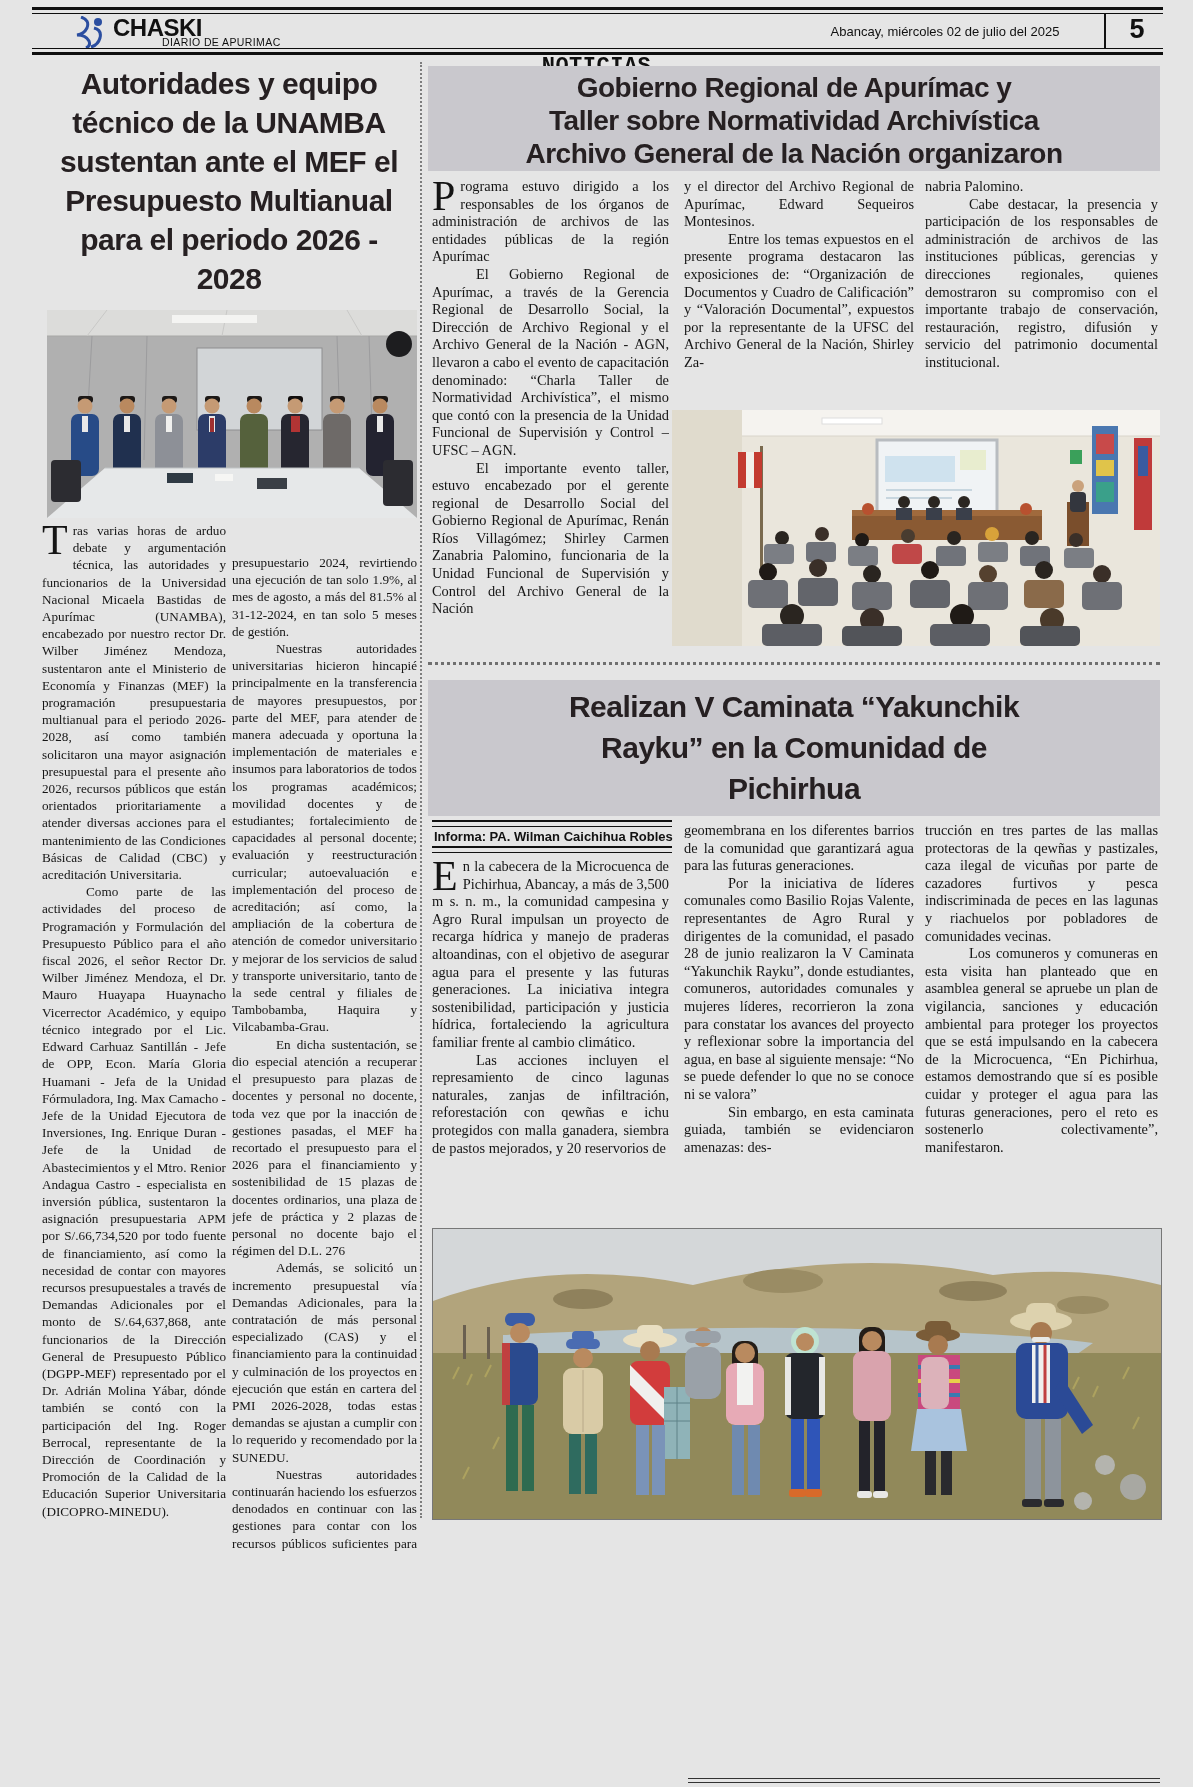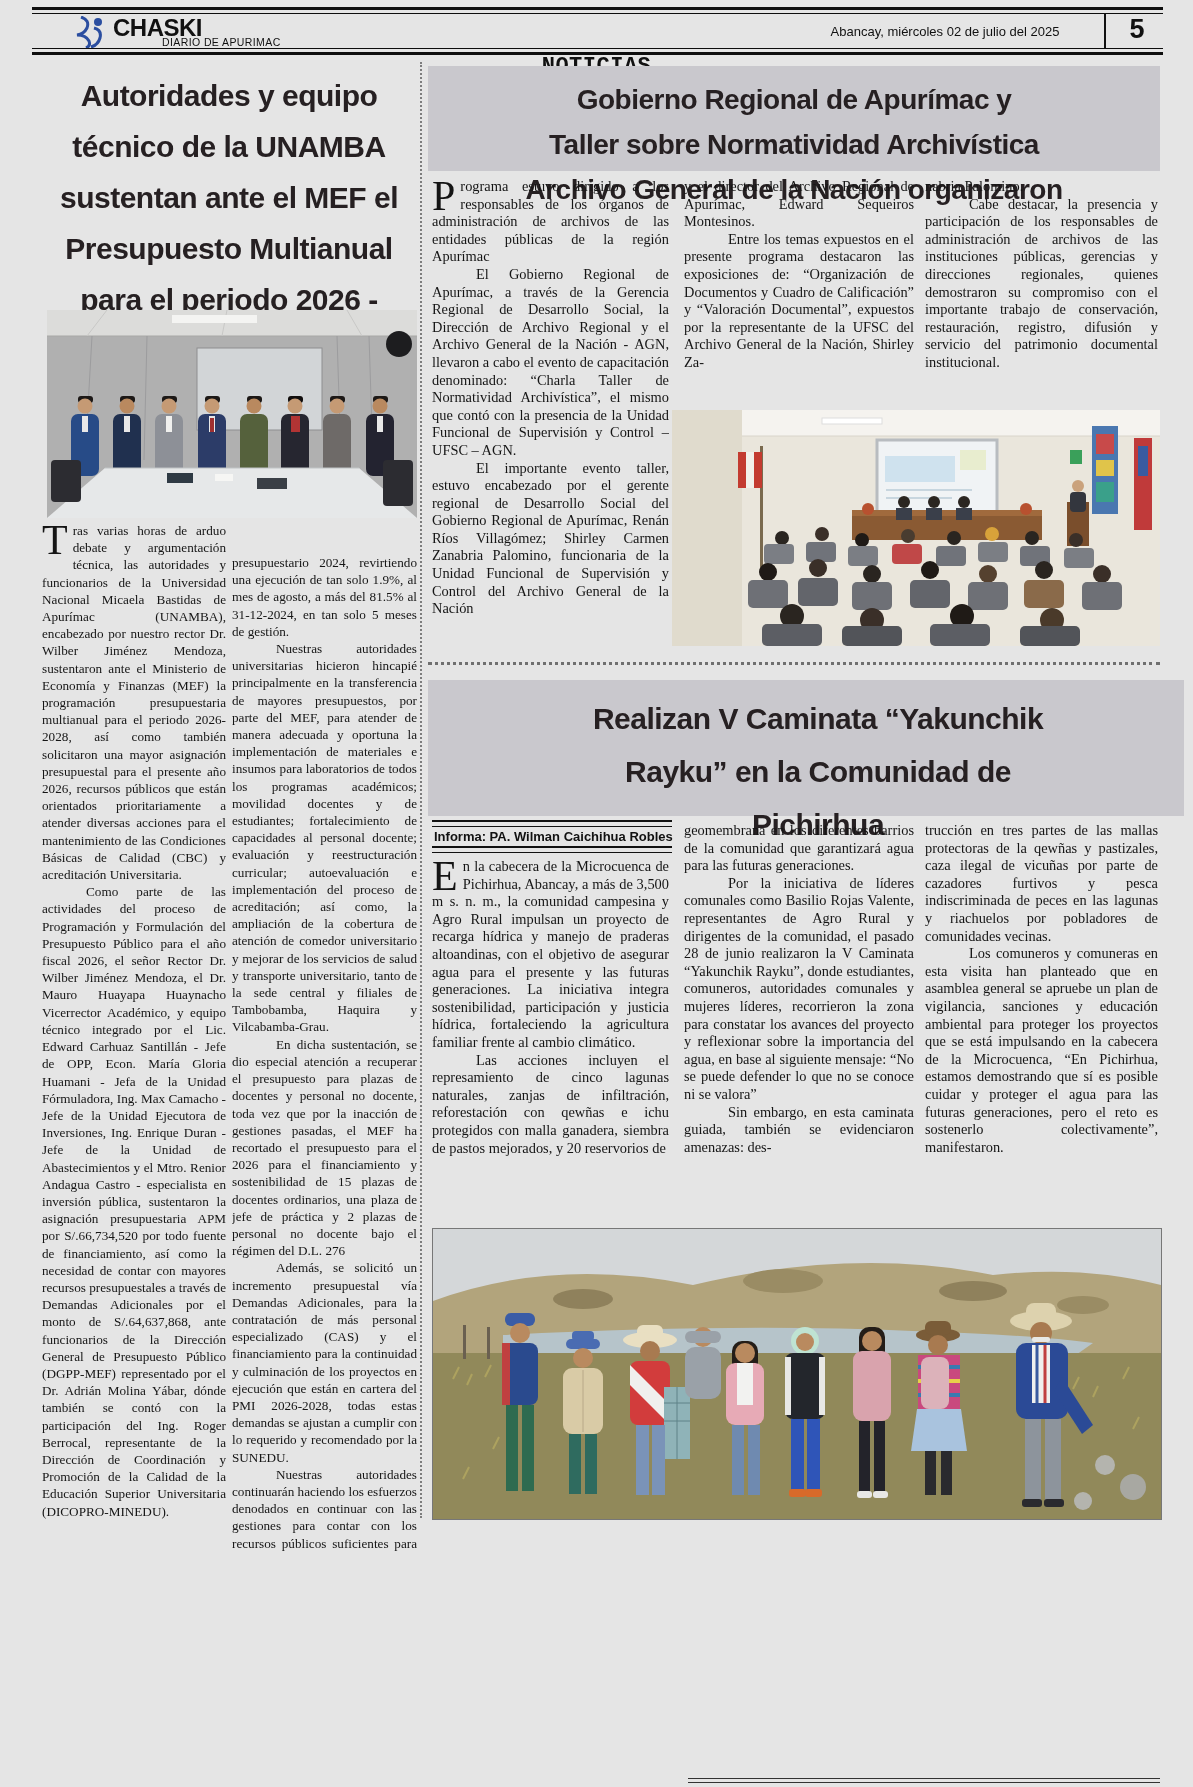--- a/index.html
+++ b/index.html
@@ -14,21 +14,21 @@
   .dbl-thin{height:3px;border-top:1px solid #333;border-bottom:1px solid #333;}
   
   .brand{font-family:"Liberation Sans",sans-serif;font-weight:bold;font-size:24px;letter-spacing:-0.5px;color:#111;}
   .brand-sub{font-family:"Liberation Sans",sans-serif;font-size:10.5px;letter-spacing:0.4px;color:#111;}
   .section-title{font-family:Liberation Mono, monospace;font-weight:bold;font-size:22px;letter-spacing:0.5px;color:#111;margin-top:32px;}
   .edition-date{font-family:"Liberation Sans",sans-serif;font-size:13px;color:#111;}
   .pagenum{font-family:"Liberation Sans",sans-serif;font-weight:bold;font-size:27px;color:#111;}
   .vsep{width:2px;background:#111;}
   
   .headline{font-family:"Liberation Sans",sans-serif;font-weight:bold;color:#262022;text-align:center;}
-  .headline div{white-space:nowrap;margin-top:12px;}
+  .headline div{white-space:nowrap;}
   .hl-left{font-size:30px;line-height:39px;letter-spacing:-0.5px;}
   .hl-gray{background:#c9c8cd;}
   .hl-rt{font-size:28px;line-height:33px;padding-top:5px;letter-spacing:-0.5px;}
   .hl-rb{font-size:30px;line-height:41px;padding-top:6px;letter-spacing:-0.5px;}
   
   .col{text-align:justify;overflow:hidden;}
   .col p{margin:0;text-indent:44px;}
   .col p.first,.col p.cont{text-indent:0;}
   .lcol{font-size:13.2px;line-height:17.2px;}
   .rcol{font-size:14.4px;line-height:17.6px;}
@@ -237,21 +237,21 @@
           <rect x="170" y="216" width="60" height="20" rx="5" fill="#525459"></rect>
           <rect x="258" y="214" width="60" height="22" rx="5" fill="#5c5e64"></rect>
           <rect x="348" y="216" width="60" height="20" rx="5" fill="#525459"></rect>
       </g>
     </svg>
   </div>
 
   <div class="abs dotted-h" style="left:428px;top:662px;width:732px;height:0;"></div>
 
   <div>
-    <div class="abs headline hl-gray hl-rb" style="left:428px;top:680px;width:732px;height:130px;padding-left:24px;">
+    <div class="abs headline hl-gray hl-rb" style="left:428px;top:680px;width:732px;height:130px;">
       <div>Realizan V Caminata “Yakunchik</div>
       <div>Rayku” en la Comunidad de</div>
       <div>Pichirhua</div>
     </div>
 
     <div class="abs dbl" style="left:432px;top:820px;width:240px;"></div>
     <div class="abs byline" style="left:432px;top:826px;width:240px;">Informa: PA. Wilman Caichihua Robles</div>
     <div class="abs dbl" style="left:432px;top:846px;width:240px;"></div>
 
     <div class="abs col rcol" style="left:432px;top:858px;width:237px;height:352px;">

